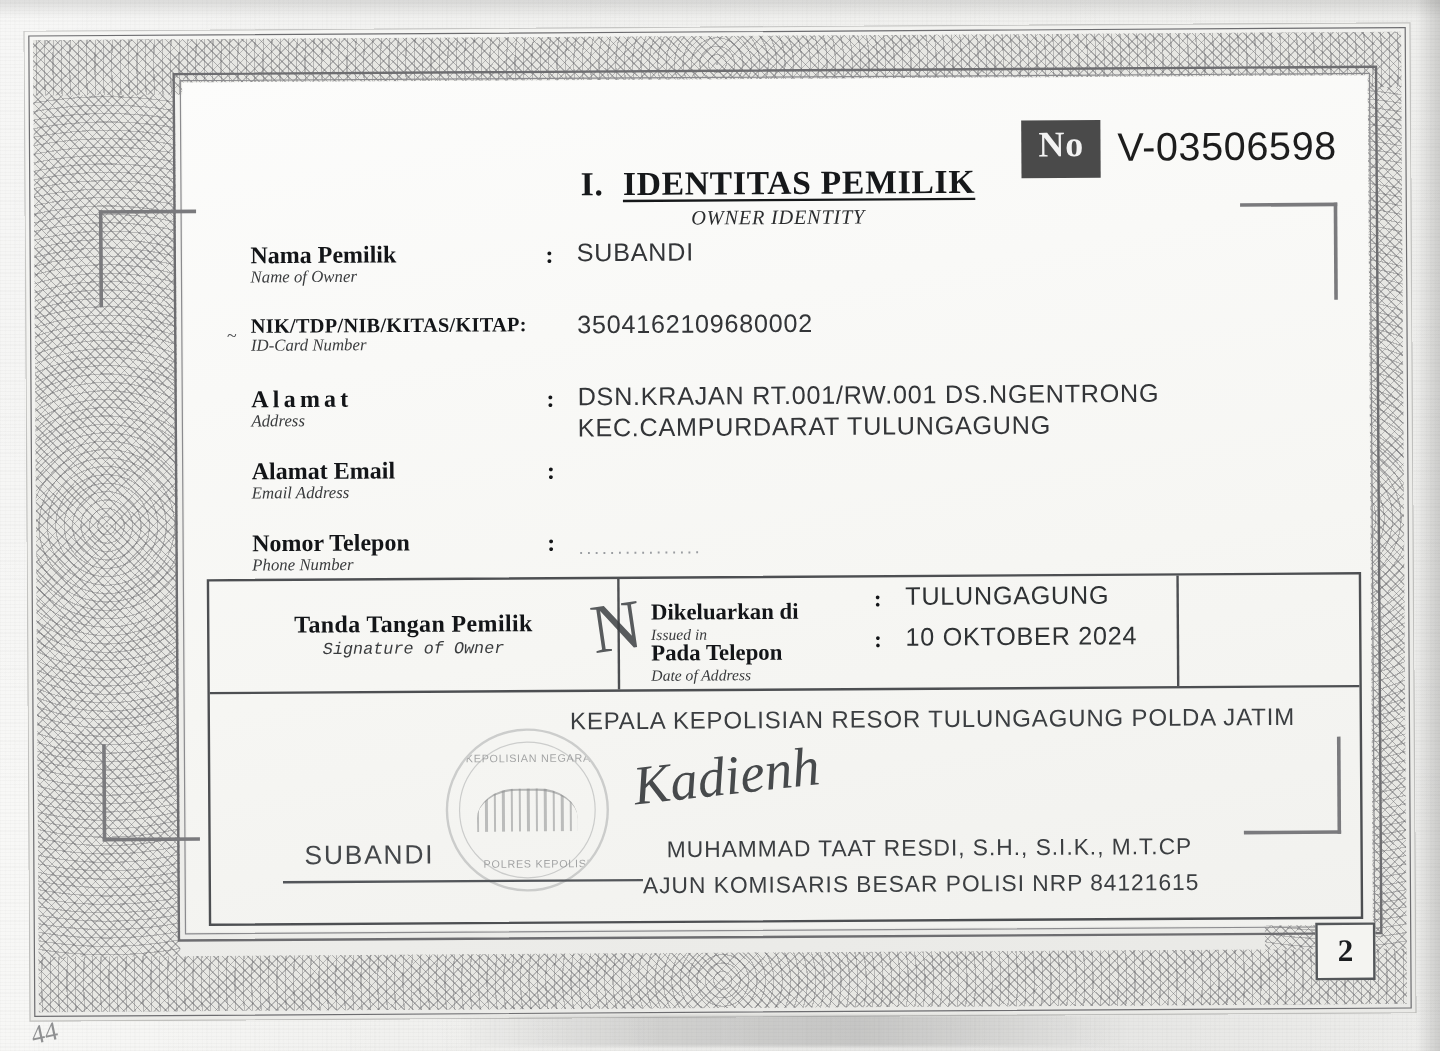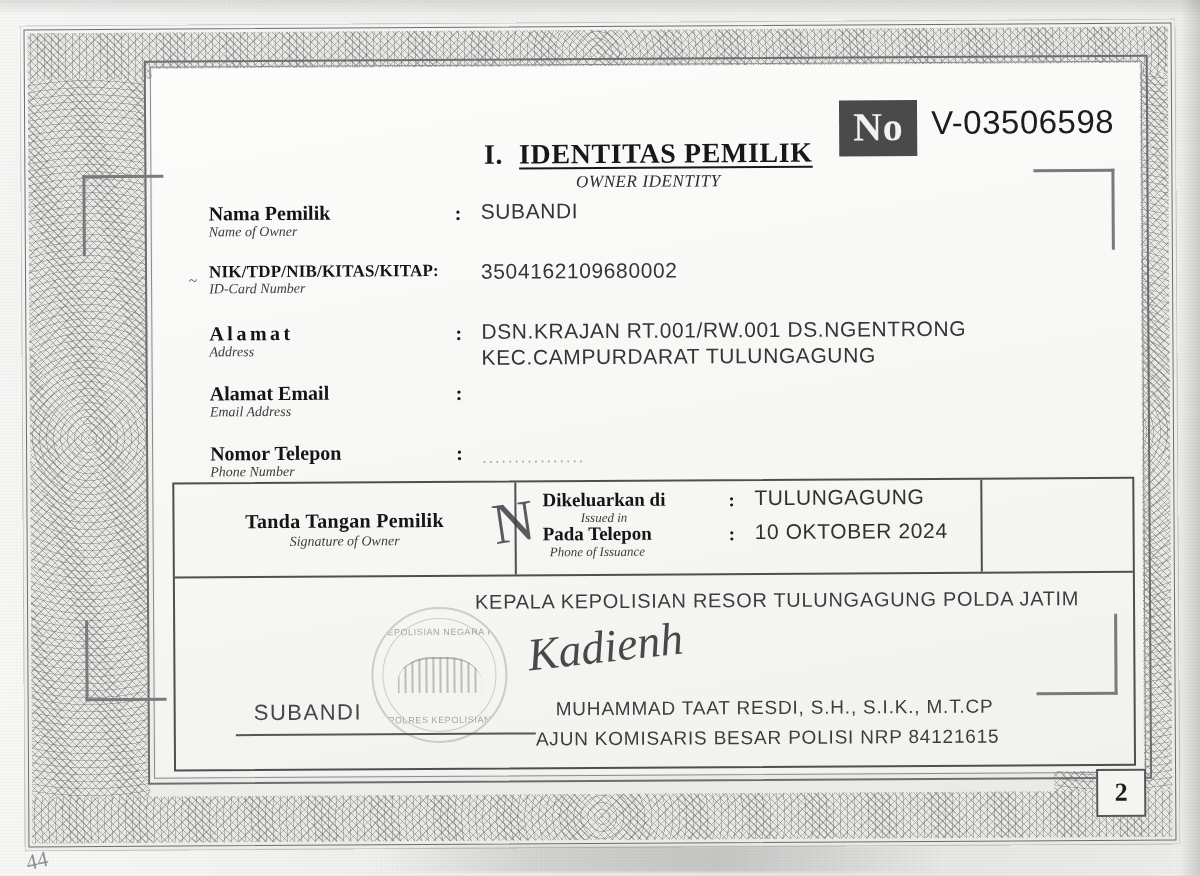--- a/index.html
+++ b/index.html
@@ -94,21 +94,21 @@
     position: absolute;
     right: 6px; top: 22px;
     display: flex;
     align-items: stretch;
   }
   .no-label {
     background: #4a4a4a;
     color: #f2f2f2;
     font-family: "Liberation Serif", serif;
     font-weight: bold;
-    font-size: 40px;
+    font-size: 30px;
     padding: 4px 14px 6px 14px;
     letter-spacing: 0.5px;
     line-height: 1.15;
   }
   .no-value {
     font-family: "Liberation Sans", sans-serif;
     font-size: 33px;
     color: #1d1d1d;
     padding: 4px 6px 6px 14px;
     letter-spacing: 0.5px;
@@ -226,36 +226,36 @@
     position: relative;
   }
   .cell-sign .id {
     font-family: "Liberation Serif", serif;
     font-weight: bold;
     font-size: 20px;
     color: #131518;
     letter-spacing: 0.3px;
   }
   .cell-sign .en {
-    font-family: Liberation Serif, serif;
+    font-family: Liberation Mono, monospace;
     font-style: italic;
     font-size: 14px;
     color: #3a3c3e;
     margin-top: 1px;
   }
   .cell-issue {
     flex: 1;
     position: relative;
     padding: 8px 0 0 26px;
     border-right: 2px solid #4d4f52;
   }
   .cell-right-strip { width: 150px; }
 
   .issue-row { position: relative; height: 34px; }
-  .issue-lbl { position: absolute; left: 0; top: 0; text-align: center; }
+  .issue-lbl { position: absolute; left: 0; top: 11px; }
   .issue-lbl .id {
     font-family: "Liberation Serif", serif;
     font-weight: bold;
     font-size: 19px;
     color: #131518;
     display: block;
     line-height: 1.1;
   }
   .issue-lbl .en {
     font-family: "Liberation Serif", serif;
@@ -356,21 +356,21 @@
   .stamp:before {
     content: "";
     position: absolute;
     left: 9px; top: 9px; right: 9px; bottom: 9px;
     border-radius: 50%;
     border: 1.5px solid rgba(80,84,88,0.45);
   }
   .stamp-top-text, .stamp-bottom-text {
     position: absolute;
     left: 0; right: 0;
-    text-align: center;
+    text-align: right;
     font-family: "Liberation Sans", sans-serif;
     font-size: 9px;
     color: rgba(55,58,62,0.8);
     letter-spacing: 0.6px;
   }
   .stamp-top-text { top: 18px; }
   .stamp-bottom-text { bottom: 16px; }
   .stamp-mid {
     position: absolute;
     left: 24px; right: 24px; top: 48px;
@@ -531,21 +531,21 @@
             <div class="issue-lbl">
               <span class="id">Dikeluarkan di</span>
               <span class="en">Issued in</span>
             </div>
             <div class="issue-colon">:</div>
             <div class="issue-val">TULUNGAGUNG</div>
           </div>
           <div class="issue-row">
             <div class="issue-lbl">
               <span class="id">Pada Telepon</span>
-              <span class="en">Phone of Issuance</span>
+              <span class="en">Date of Address</span>
             </div>
             <div class="issue-colon">:</div>
             <div class="issue-val">10 OKTOBER 2024</div>
           </div>
         </div>
 
         <div class="cell-right-strip"></div>
       </div>
 
       <div class="table-bottom">

